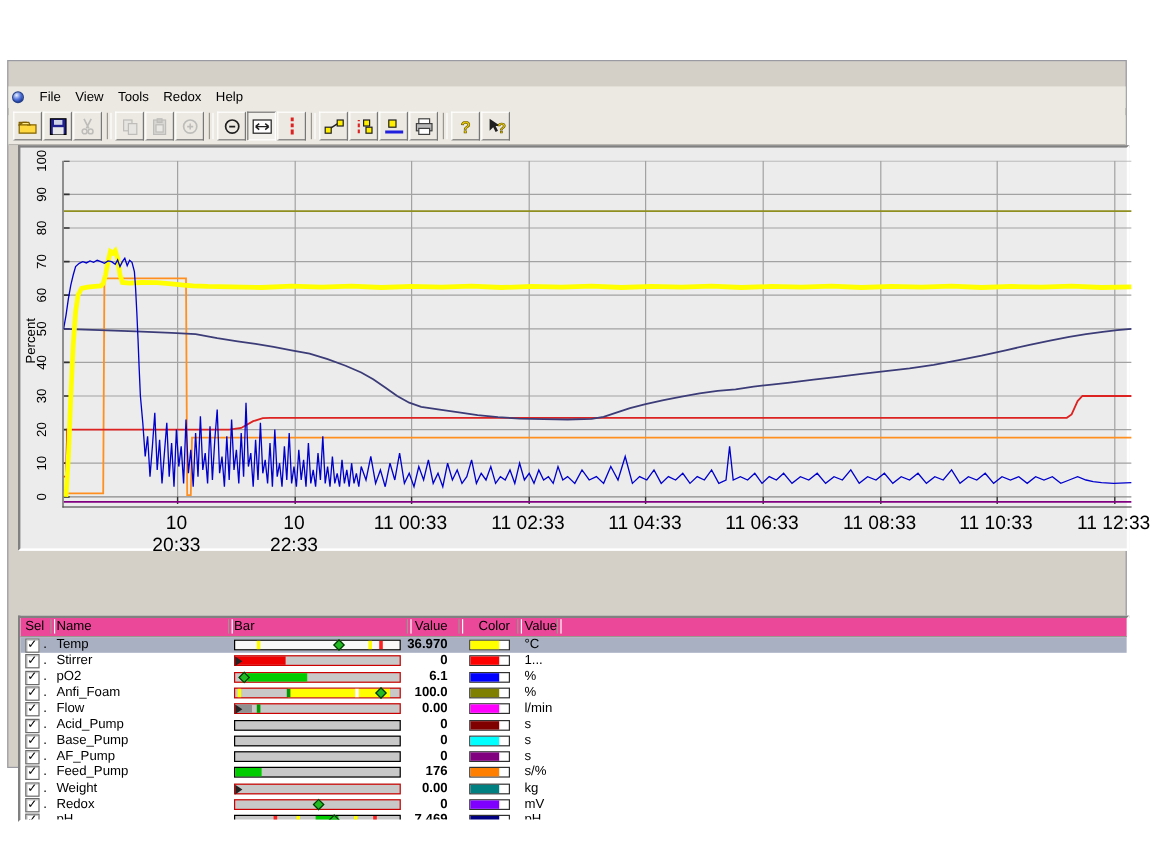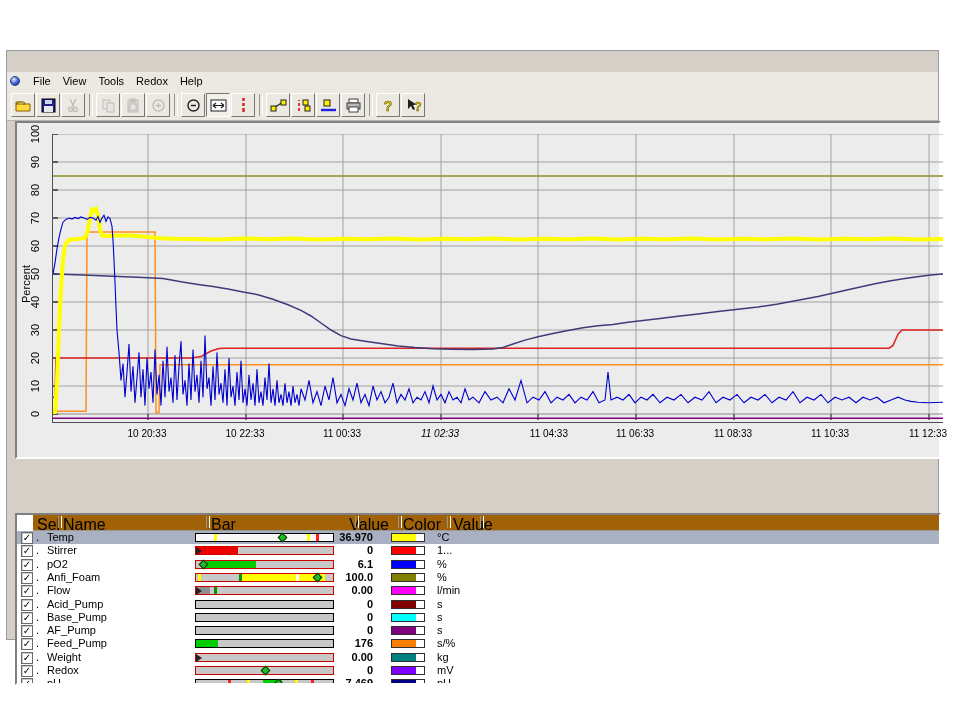--- a/index.html
+++ b/index.html
@@ -27,28 +27,28 @@
   .tbtn.pressed{border-color:#777 #ffffff #ffffff #777;background:#f2f0ea;}
   .tbtn svg{display:block;}
   .tsep{width:2px;height:22px;margin:0 3px;border-left:1px solid #9a978f;border-right:1px solid #ffffff;}
   
   .chartpanel{position:absolute;left:8px;top:70px;width:926px;height:338px;background:#ececec;
     border:2px solid;border-color:#808080 #ffffff #ffffff #808080;box-sizing:border-box;}
   .plot{position:absolute;left:35px;top:11px;width:890px;height:288px;
     border-left:1px solid #505050;border-bottom:1px solid #505050;}
   .ylab{position:absolute;width:24px;height:12px;font-size:11px;color:#000;text-align:center;
     transform:rotate(-90deg);line-height:12px;}
-  .xlab{position:absolute;width:62px;font-size:10px;color:#000;text-align:center;top:305px;}
+  .xlab{position:absolute;width:62px;font-size:16px;color:#000;text-align:center;top:305px;}
   .axistitle{position:absolute;width:50px;height:12px;font-size:11px;color:#000;text-align:center;
     transform:rotate(-90deg);left:-16px;top:155px;}
   
   .tablewrap{position:absolute;left:8px;top:462px;width:926px;height:172px;background:#ffffff;
     border:2px solid;border-color:#808080 #ffffff #ffffff #808080;box-sizing:border-box;overflow:hidden;}
-  .thead{position:absolute;left:16px;top:0;right:0;height:15px;background:#a16207;
-    border-bottom:1px solid #9a978f;font-size:16px;color:#000;}
+  .thead{position:absolute;left:0;top:0;right:0;height:15px;background:#ec4899;
+    border-bottom:1px solid #9a978f;font-size:11px;color:#000;}
   .thead span{position:absolute;top:1px;}
   .hsep{position:absolute;top:1px;height:12px;width:2px;border-left:1px solid #9a978f;border-right:1px solid #ffffff;}
   .trow{position:absolute;left:0;right:0;height:13px;font-size:11px;color:#000;}
   .trow.sel{background:#a8b0c2;}
   .cell-name{position:absolute;left:30px;top:0;}
   .cell-value{position:absolute;left:290px;width:66px;text-align:right;top:0;font-weight:bold;}
   .cell-unit{position:absolute;left:420px;top:0;}
   .cbx{position:absolute;left:4px;top:1px;width:10px;height:10px;background:#fff;
     border:1px solid #6a6a6a;box-shadow:inset 1px 1px 0 #c8c8c8;font-size:10px;line-height:9px;
     text-align:center;color:#000;}
@@ -271,21 +271,21 @@
         <div class="ylab" style="left: 6px; top: 117px;">60</div>
         <div class="ylab" style="left: 6px; top: 89px;">70</div>
         <div class="ylab" style="left: 6px; top: 61px;">80</div>
         <div class="ylab" style="left: 6px; top: 33px;">90</div>
         <div class="ylab" style="left: 6px; top: 5px;">100</div>
       </div>
     <div id="xlabs">
         <div class="xlab" style="left: 99px;">10 20:33</div>
         <div class="xlab" style="left: 197px;">10 22:33</div>
         <div class="xlab" style="left: 294px;">11 00:33</div>
-        <div class="xlab" style="left: 392px; font-style: italic;">11 02:33</div>
+        <div class="xlab" style="left: 392px;">11 02:33</div>
         <div class="xlab" style="left: 489px; text-align: right;">11 04:33</div>
         <div class="xlab" style="left: 587px;">11 06:33</div>
         <div class="xlab" style="left: 685px;">11 08:33</div>
         <div class="xlab" style="left: 782px;">11 10:33</div>
         <div class="xlab" style="left: 880px;">11 12:33</div>
       </div>
   </div>
 
   <div class="tablewrap">
     <div class="thead">

